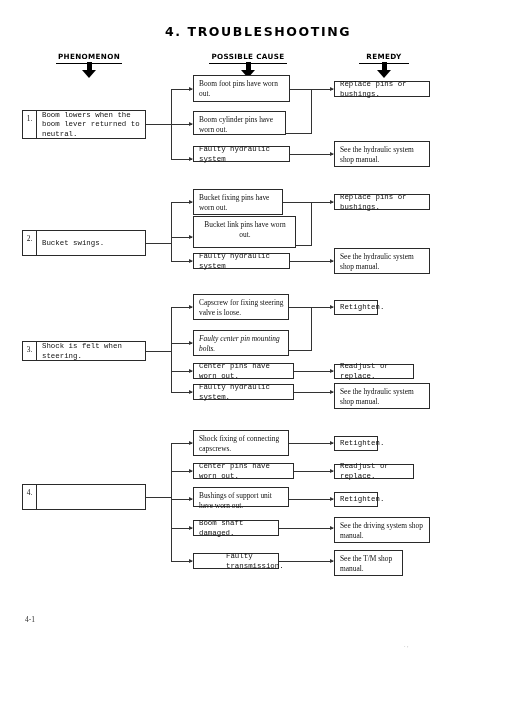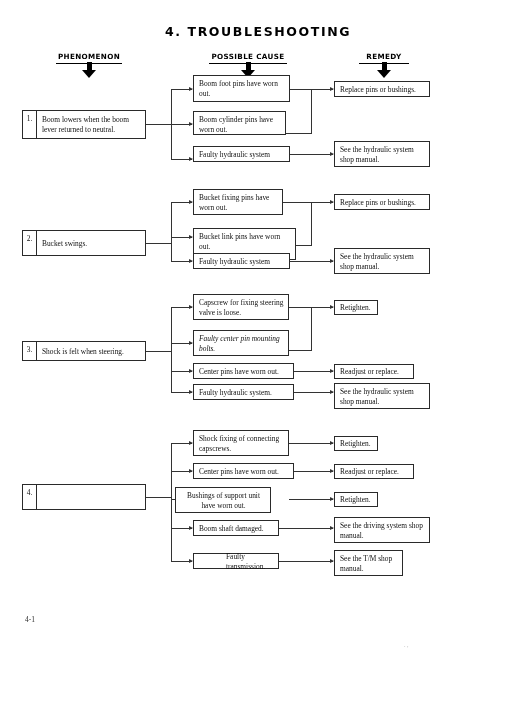--- a/index.html
+++ b/index.html
@@ -90,21 +90,21 @@
     border-right: 1px solid #2a2a2a;
     font-size: 7.4px;
     text-align: center;
     padding-top: 3px;
     box-sizing: border-box;
   }
   .box.vmid {
     display: flex;
     align-items: center;
   }
-  .box.vmid .txt { width: 100%; }
+  .box.vmid .txt { width: 100%; font-family: Liberation Mono, monospace; }
 
   
   .hline {
     position: absolute;
     height: 0;
     border-top: 1px solid #333;
   }
   .vline {
     position: absolute;
     width: 0;
@@ -202,21 +202,21 @@
 <div class="vline" style="left:171px; top:202px; height:60px;"></div>
 
 <div class="hline" style="left:171px; top:202px; width:21px;"></div>
 <div class="arrowhead" style="left:189px; top:199.5px;"></div>
 <div class="hline" style="left:171px; top:237px; width:21px;"></div>
 <div class="arrowhead" style="left:189px; top:234.5px;"></div>
 <div class="hline" style="left:171px; top:261px; width:21px;"></div>
 <div class="arrowhead" style="left:189px; top:258.5px;"></div>
 
 <div class="box" style="left:193px; top:189px; width:90px; height:26px;">Bucket fixing pins have worn out.</div>
-<div class="box" style="left:193px; top:228px; width:103px; height:32px;">Bucket link pins have worn out.</div>
+<div class="box" style="left:193px; top:216px; width:103px; height:32px;text-align:center;">Bucket link pins have worn out.</div>
 <div class="box vmid" style="left:193px; top:253px; width:97px; height:16px;">
   <span class="txt">Faulty hydraulic system</span>
 </div>
 
 <div class="hline" style="left:283px; top:202px; width:29px;"></div>
 <div class="hline" style="left:296px; top:245px; width:16px;"></div>
 <div class="vline" style="left:311px; top:202px; height:43px;"></div>
 <div class="hline" style="left:311px; top:202px; width:22px;"></div>
 <div class="arrowhead" style="left:330px; top:199.5px;"></div>
 
@@ -288,21 +288,21 @@
 <div class="arrowhead" style="left:189px; top:496.5px;"></div>
 <div class="hline" style="left:171px; top:528px; width:21px;"></div>
 <div class="arrowhead" style="left:189px; top:525.5px;"></div>
 <div class="hline" style="left:171px; top:561px; width:21px;"></div>
 <div class="arrowhead" style="left:189px; top:558.5px;"></div>
 
 <div class="box" style="left:193px; top:430px; width:96px; height:26px;">Shock fixing of connecting capscrews.</div>
 <div class="box vmid" style="left:193px; top:463px; width:101px; height:16px;">
   <span class="txt">Center pins have worn out.</span>
 </div>
-<div class="box" style="left:175px; top:487px; width:96px; height:26px;text-align:center;">Bushings of support unit have worn out.</div>
+<div class="box" style="left:193px; top:487px; width:96px; height:20px;">Bushings of support unit have worn out.</div>
 <div class="box vmid" style="left:193px; top:520px; width:86px; height:16px;">
   <span class="txt">Boom shaft damaged.</span>
 </div>
 <div class="box vmid" style="left:193px; top:553px; width:86px; height:16px;padding-left:32px;">
   <span class="txt">Faulty transmission.</span>
 </div>
 
 <div class="hline" style="left:289px; top:443px; width:44px;"></div>
 <div class="arrowhead" style="left:330px; top:440.5px;"></div>
 <div class="hline" style="left:294px; top:471px; width:39px;"></div>

